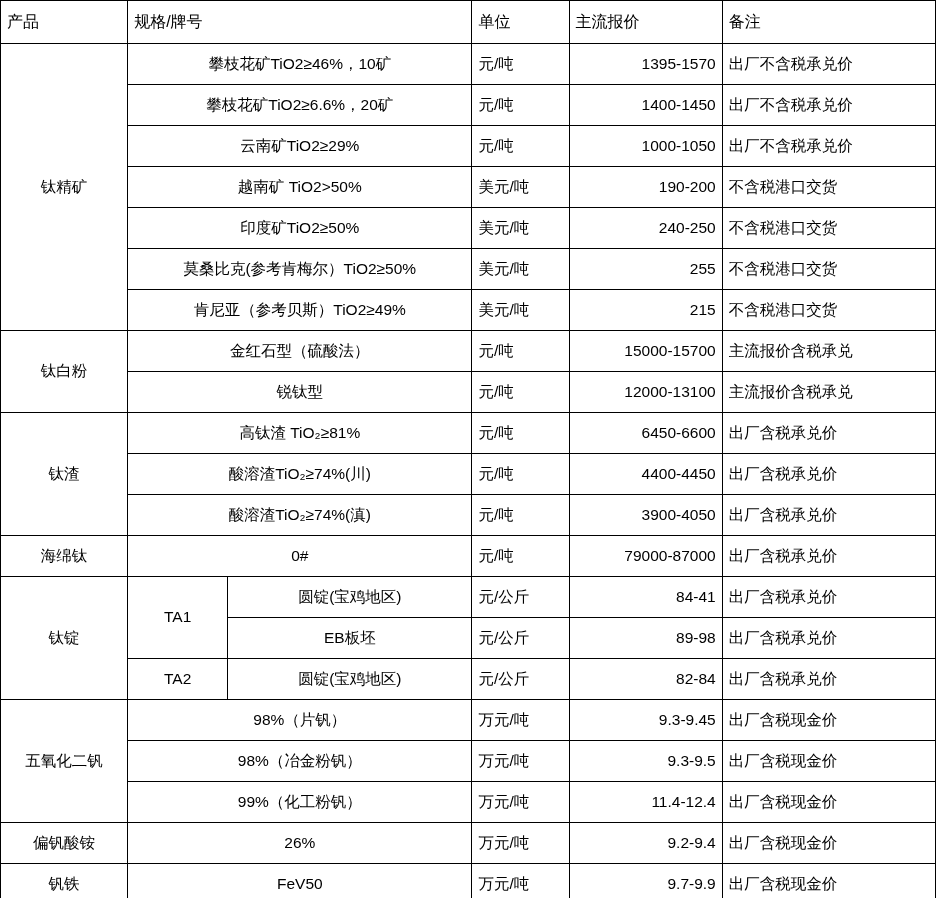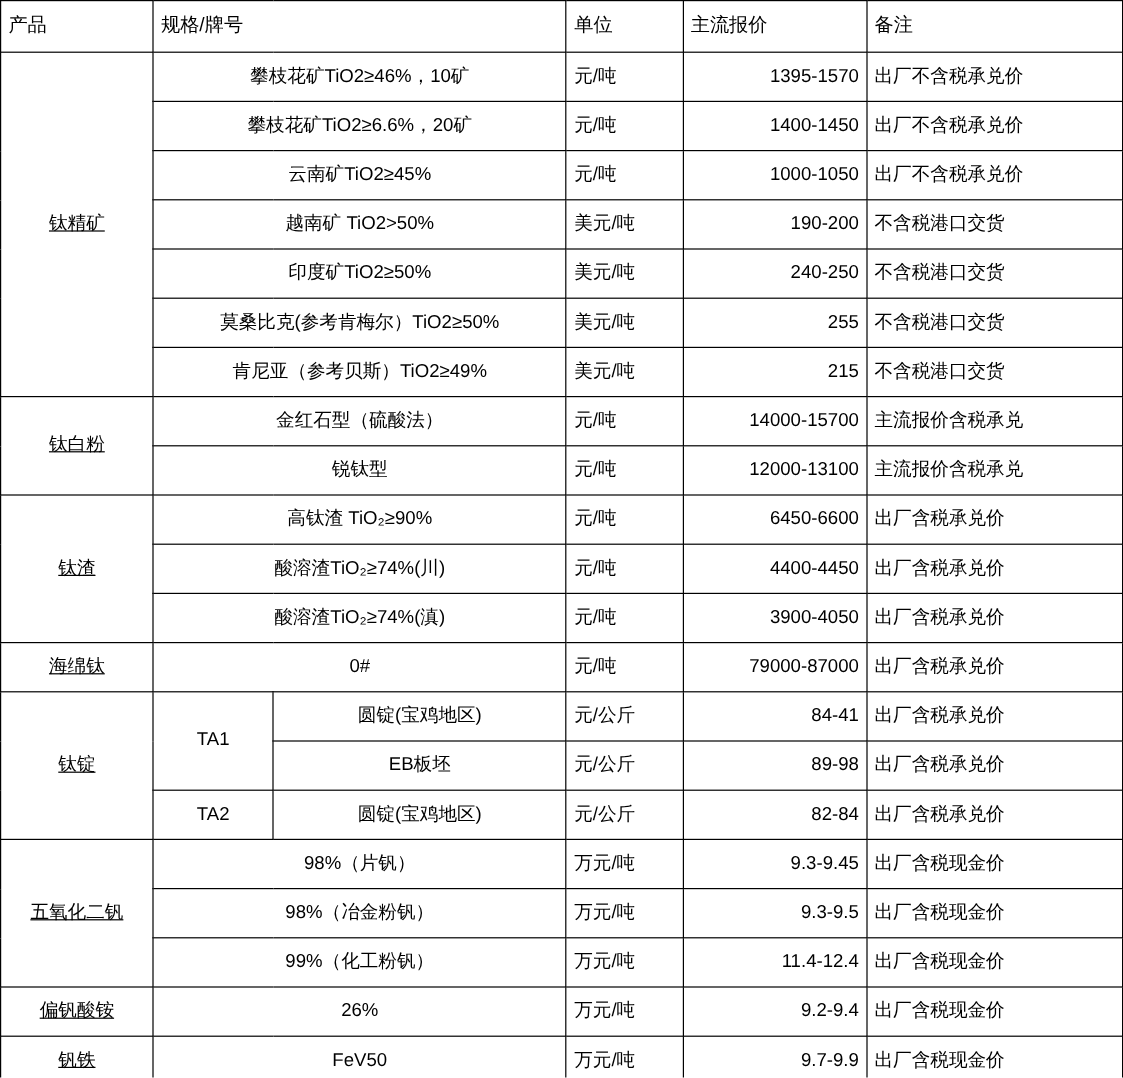--- a/index.html
+++ b/index.html
@@ -35,21 +35,20 @@
   
   tr.header-row td {
     font-weight: normal;
     font-size: 16px;
     height: 34px;
   }
   
   td.col-product {
     text-align: center;
     font-size: 16px;
-    text-decoration: underline;
   }
   
   td.col-spec,
   td.col-spec-sub {
     text-align: center;
   }
   td.col-unit {
     text-align: left;
   }
   td.col-price {
@@ -90,21 +89,21 @@
           <td class="col-price">1395-1570</td>
           <td class="col-remark">出厂不含税承兑价</td>
         </tr>
         <tr class="row-std">
           <td class="col-spec" colspan="2">攀枝花矿TiO2≥6.6%，20矿</td>
           <td class="col-unit">元/吨</td>
           <td class="col-price">1400-1450</td>
           <td class="col-remark">出厂不含税承兑价</td>
         </tr>
         <tr class="row-std">
-          <td class="col-spec" colspan="2">云南矿TiO2≥45%</td>
+          <td class="col-spec" colspan="2">云南矿TiO2≥29%</td>
           <td class="col-unit">元/吨</td>
           <td class="col-price">1000-1050</td>
           <td class="col-remark">出厂不含税承兑价</td>
         </tr>
         <tr class="row-std">
           <td class="col-spec" colspan="2">越南矿 TiO2&gt;50%</td>
           <td class="col-unit">美元/吨</td>
           <td class="col-price">190-200</td>
           <td class="col-remark">不含税港口交货</td>
         </tr>
@@ -123,32 +122,32 @@
         <tr class="row-std">
           <td class="col-spec" colspan="2">肯尼亚（参考贝斯）TiO2≥49%</td>
           <td class="col-unit">美元/吨</td>
           <td class="col-price">215</td>
           <td class="col-remark">不含税港口交货</td>
         </tr>
         <tr class="row-std">
           <td class="col-product" rowspan="2">钛白粉</td>
           <td class="col-spec" colspan="2">金红石型（硫酸法）</td>
           <td class="col-unit">元/吨</td>
-          <td class="col-price">14000-15700</td>
+          <td class="col-price">15000-15700</td>
           <td class="col-remark">主流报价含税承兑</td>
         </tr>
         <tr class="row-std">
           <td class="col-spec" colspan="2">锐钛型</td>
           <td class="col-unit">元/吨</td>
           <td class="col-price">12000-13100</td>
           <td class="col-remark">主流报价含税承兑</td>
         </tr>
         <tr class="row-std">
           <td class="col-product" rowspan="3">钛渣</td>
-          <td class="col-spec" colspan="2">高钛渣 TiO₂≥90%</td>
+          <td class="col-spec" colspan="2">高钛渣 TiO₂≥81%</td>
           <td class="col-unit">元/吨</td>
           <td class="col-price">6450-6600</td>
           <td class="col-remark">出厂含税承兑价</td>
         </tr>
         <tr class="row-std">
           <td class="col-spec" colspan="2">酸溶渣TiO₂≥74%(川)</td>
           <td class="col-unit">元/吨</td>
           <td class="col-price">4400-4450</td>
           <td class="col-remark">出厂含税承兑价</td>
         </tr>

